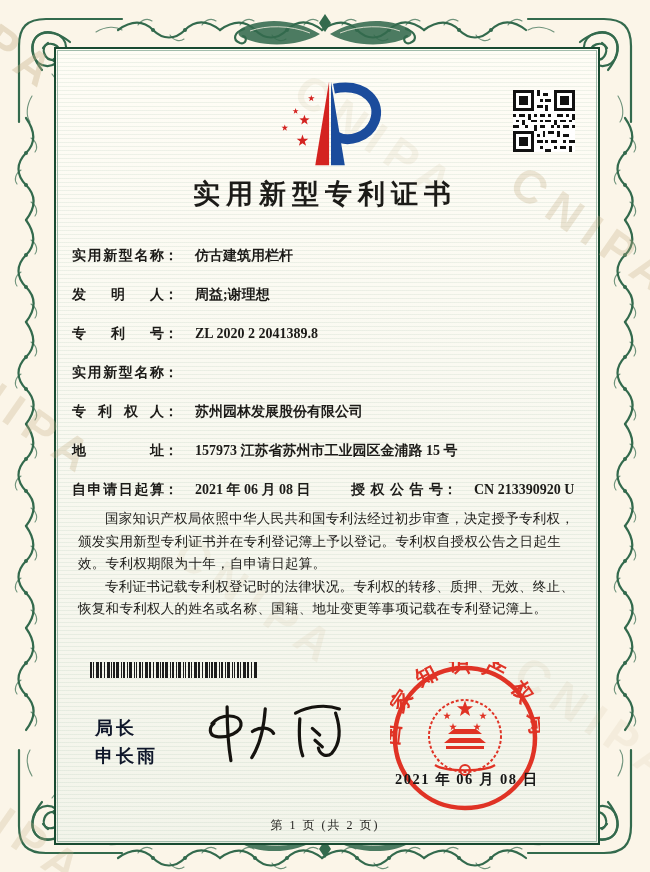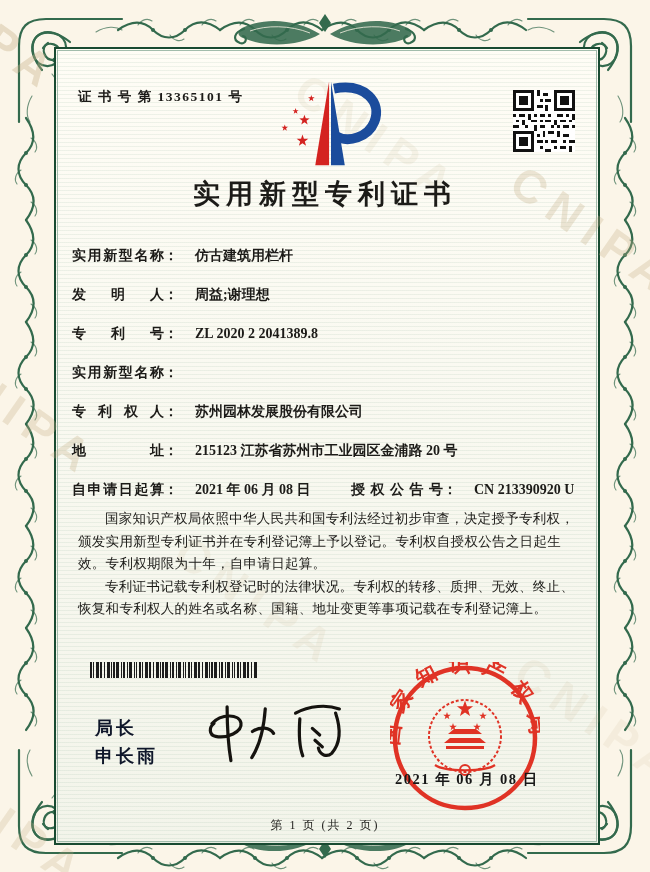--- a/index.html
+++ b/index.html
@@ -136,21 +136,20 @@
   <div class="wm wm1">CNIPA</div>
   <div class="wm wm2">CNIPA</div>
   <div class="wm wm3">CNIPA</div>
   <div class="wm wm4">CNIPA</div>
   <div class="wm wm5">CNIPA</div>
   <div class="wm wm6">CNIPA</div>
   <div class="wm wm7">CNIPA</div>
 
   <div class="content">
 
-    <div class="abs cert-no">证 书 号 第 13365101 号</div>
 
     <svg class="abs logo" width="118" height="92" viewBox="0 0 120 92" aria-hidden="true">
       <defs>
         <path id="st1" d="M0,-10 L2.35,-3.24 L9.51,-3.09 L3.8,1.24 L5.88,8.09 L0,4 L-5.88,8.09 L-3.8,1.24 L-9.51,-3.09 L-2.35,-3.24 Z"></path>
       </defs>
       <path d="M63 10 C 95 4, 112 24, 104 44 C 98 59, 78 66, 64 58" fill="none" stroke="#1b4c9c" stroke-width="10"></path>
       <polygon points="58,3 44,88 58,88" fill="#d42320"></polygon>
       <polygon points="60,3 60,88 74,88" fill="#1b4c9c"></polygon>
       <use href="#st1" transform="translate(40,20) scale(0.35)" fill="#d42320"></use>
       <use href="#st1" transform="translate(24,33) scale(0.32)" fill="#d42320"></use>
@@ -202,21 +201,21 @@
           <span class="fcolon">：</span>
       </div>
       <div class="frow">
         <span class="flabel">专利权人</span>
           <span class="fcolon">：</span>
           <span class="fvalue">苏州园林发展股份有限公司</span>
       </div>
       <div class="frow">
         <span class="flabel">地址</span>
           <span class="fcolon">：</span>
-          <span class="fvalue">215123 江苏省苏州市工业园区金浦路 20 号</span>
+          <span class="fvalue">157973 江苏省苏州市工业园区金浦路 15 号</span>
       </div>
       <div class="frow">
         <span class="flabel">自申请日起算</span>
           <span class="fcolon">：</span>
           <span class="fvalue fvfixed">2021 年 06 月 08 日</span>
           <span class="flabel">授权公告号</span>
           <span class="fcolon">：</span>
           <span class="fvalue">CN 213390920 U</span>
       </div>
     </div>

